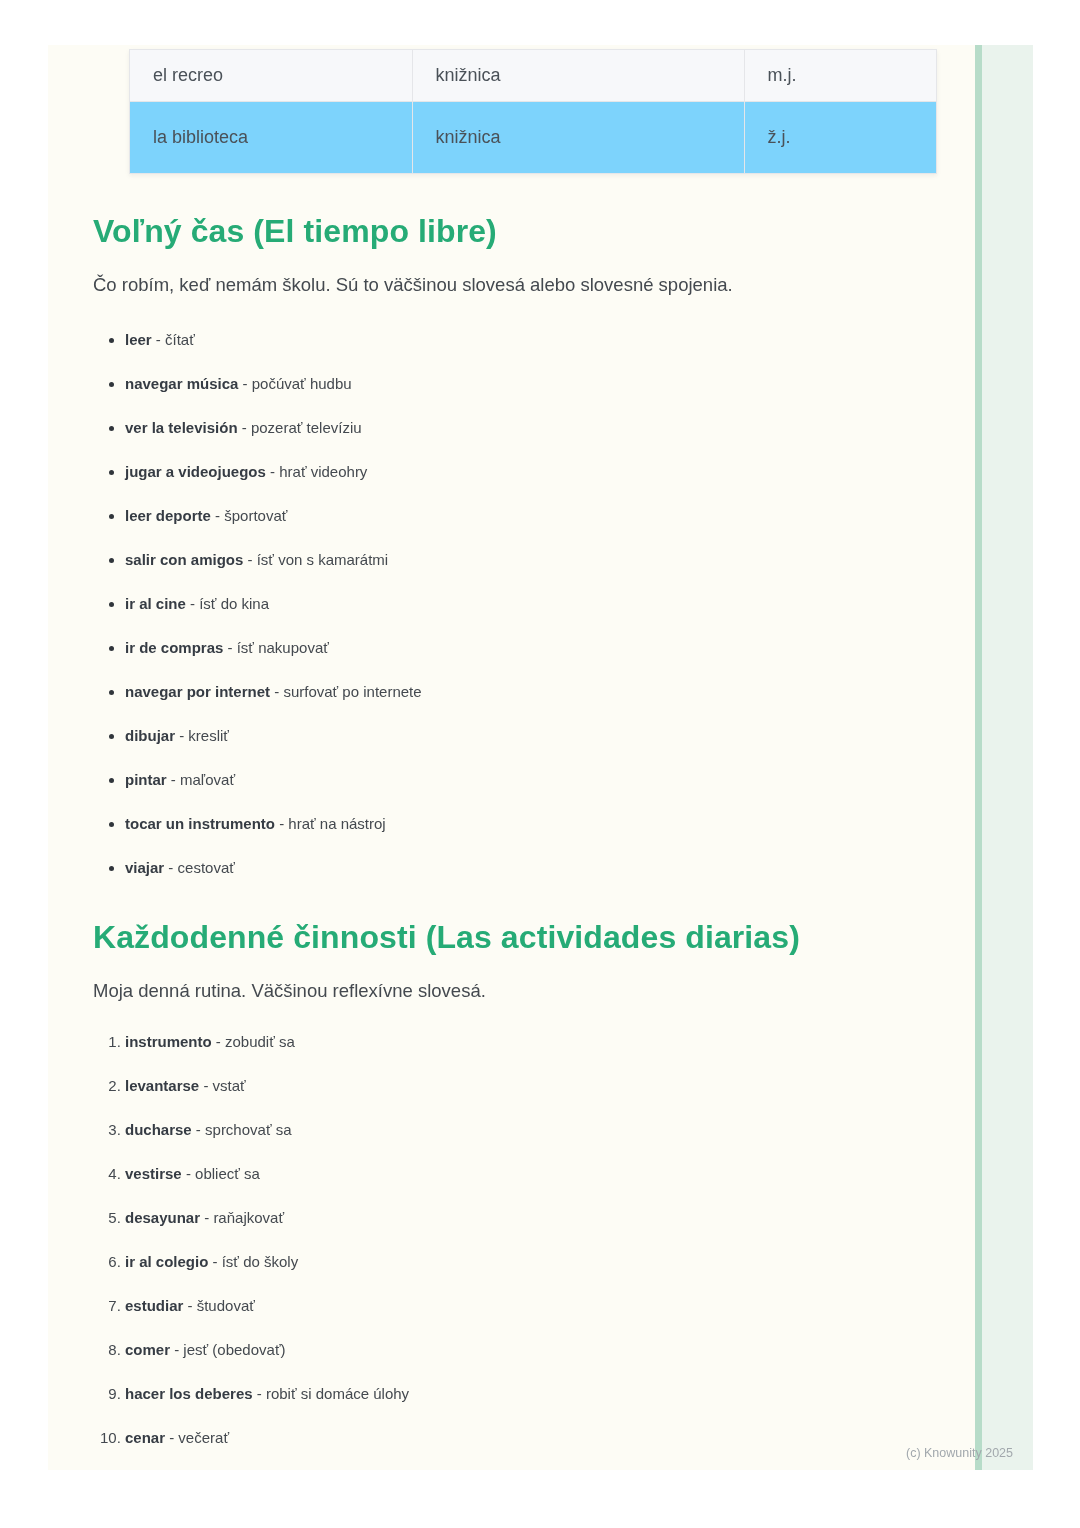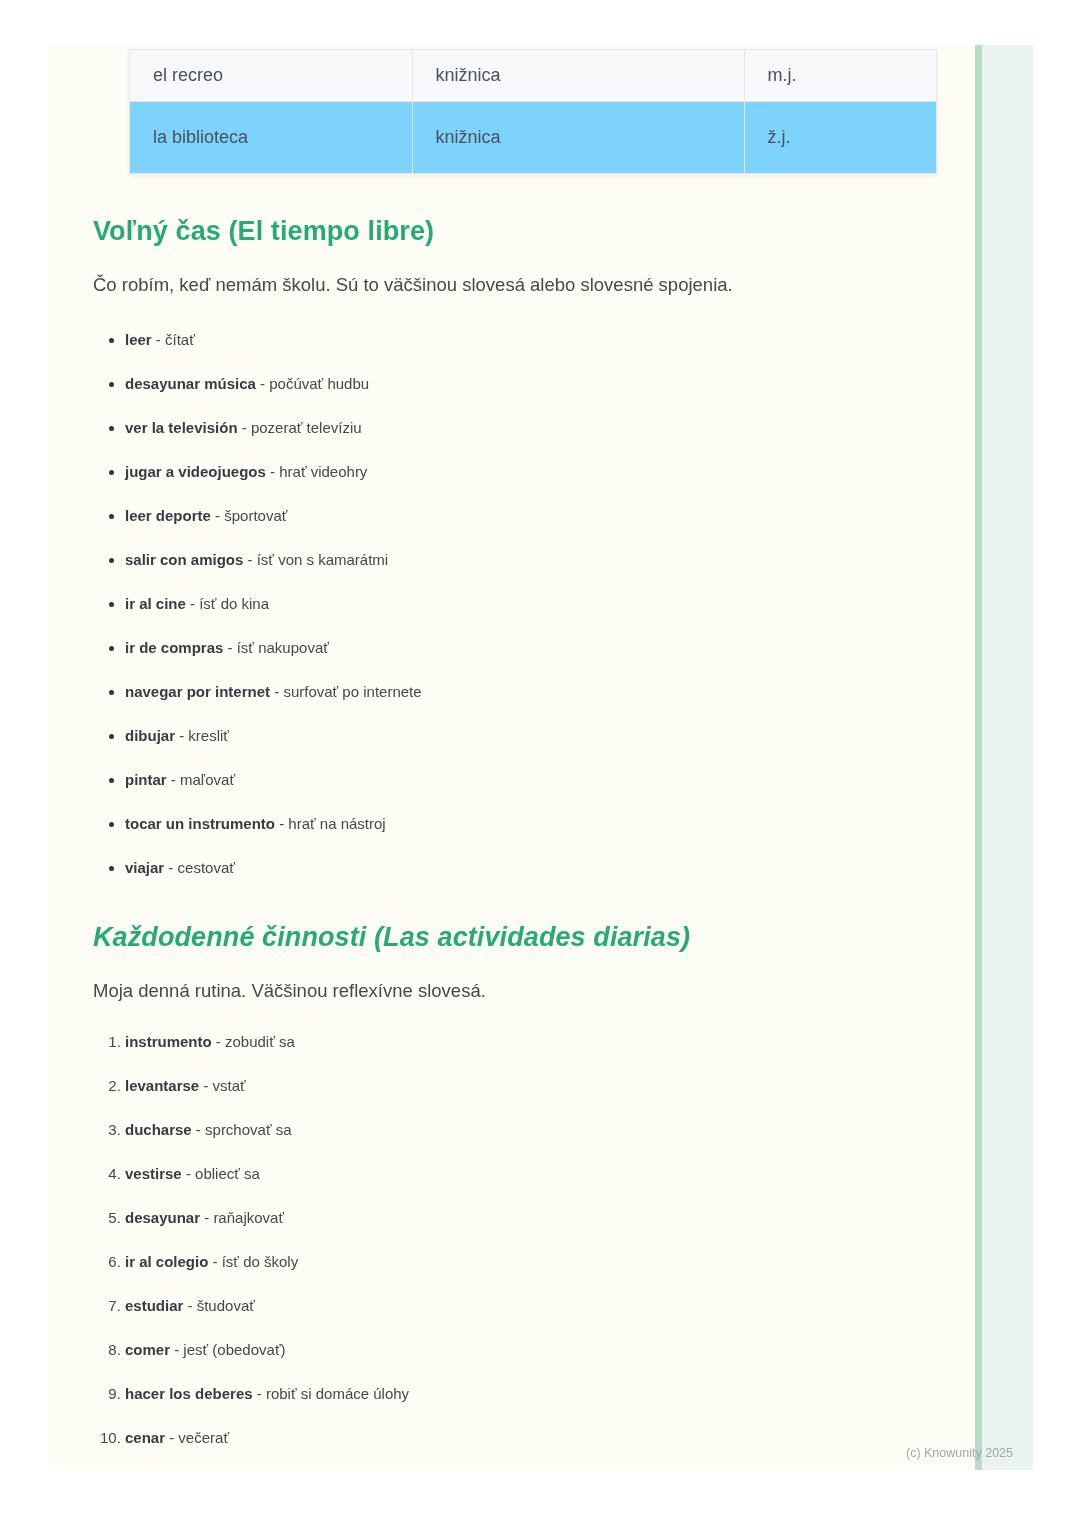--- a/index.html
+++ b/index.html
@@ -49,21 +49,21 @@
     background: #f7f8fa;
     height: 52px;
   }
   table.vocab-table tr:last-child td { height: 72px; }
   td.col-es { width: 257px; }
   td.col-sk { width: 302px; }
   td.col-gender { width: 175px; }
 
   h2.section-title {
     margin: 40px 0 0 0;
-    font-size: 27px;
+    font-size: 32px;
     line-height: 34px;
     font-weight: 700;
     letter-spacing: 0.1px;
   }
   p.section-intro {
     margin: 24px 0 0 0;
     font-size: 18.5px;
     line-height: 25px;
     color: #44494f;
   }
@@ -110,35 +110,35 @@
             <td class="col-sk">knižnica</td>
             <td class="col-gender">ž.j.</td>
           </tr>
         </tbody>
     </table>
 
     <h2 class="section-title" style="color: rgb(38, 171, 118);">Voľný čas (El tiempo libre)</h2>
     <p class="section-intro">Čo robím, keď nemám školu. Sú to väčšinou slovesá alebo slovesné spojenia.</p>
     <ul class="vocab-list">
         <li><span class="term">leer</span><span> - čítať</span></li>
-        <li><span class="term">desayunar música</span><span> - počúvať hudbu</span></li>
+        <li><span class="term">navegar música</span><span> - počúvať hudbu</span></li>
         <li><span class="term">ver la televisión</span><span> - pozerať televíziu</span></li>
         <li><span class="term">jugar a videojuegos</span><span> - hrať videohry</span></li>
         <li><span class="term">leer deporte</span><span> - športovať</span></li>
         <li><span class="term">salir con amigos</span><span> - ísť von s kamarátmi</span></li>
         <li><span class="term">ir al cine</span><span> - ísť do kina</span></li>
         <li><span class="term">ir de compras</span><span> - ísť nakupovať</span></li>
         <li><span class="term">navegar por internet</span><span> - surfovať po internete</span></li>
         <li><span class="term">dibujar</span><span> - kresliť</span></li>
         <li><span class="term">pintar</span><span> - maľovať</span></li>
         <li><span class="term">tocar un instrumento</span><span> - hrať na nástroj</span></li>
         <li><span class="term">viajar</span><span> - cestovať</span></li>
       </ul>
 
-    <h2 class="section-title" style="color: rgb(38, 171, 118); font-style: italic;">Každodenné činnosti (Las actividades diarias)</h2>
+    <h2 class="section-title" style="color: rgb(38, 171, 118);">Každodenné činnosti (Las actividades diarias)</h2>
     <p class="section-intro">Moja denná rutina. Väčšinou reflexívne slovesá.</p>
     <ol class="vocab-list">
         <li><span class="term">instrumento</span><span> - zobudiť sa</span></li>
         <li><span class="term">levantarse</span><span> - vstať</span></li>
         <li><span class="term">ducharse</span><span> - sprchovať sa</span></li>
         <li><span class="term">vestirse</span><span> - obliecť sa</span></li>
         <li><span class="term">desayunar</span><span> - raňajkovať</span></li>
         <li><span class="term">ir al colegio</span><span> - ísť do školy</span></li>
         <li><span class="term">estudiar</span><span> - študovať</span></li>
         <li><span class="term">comer</span><span> - jesť (obedovať)</span></li>

